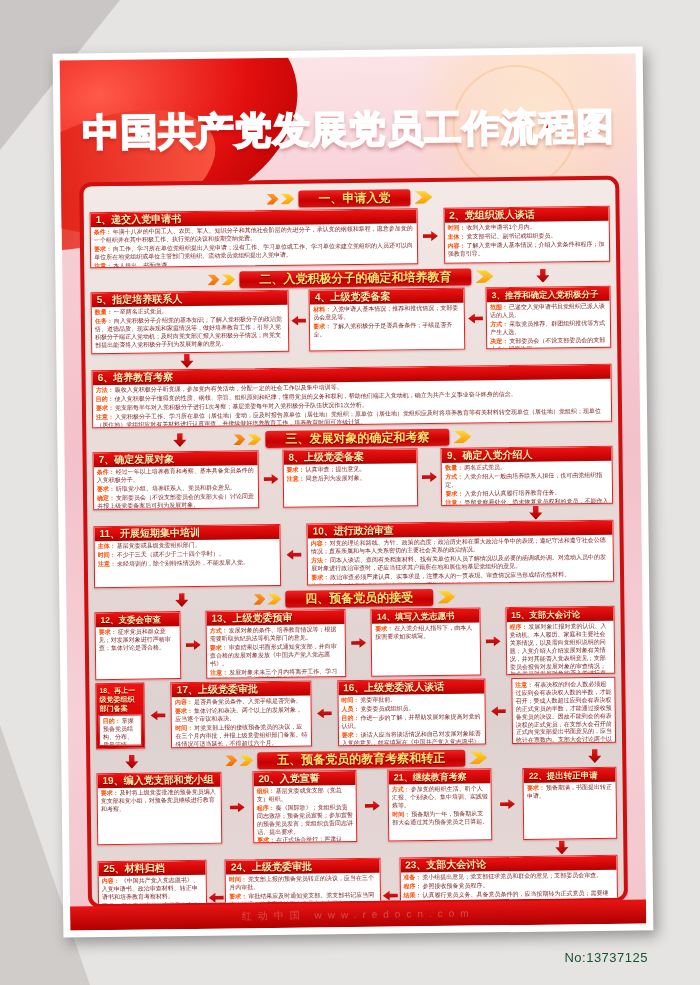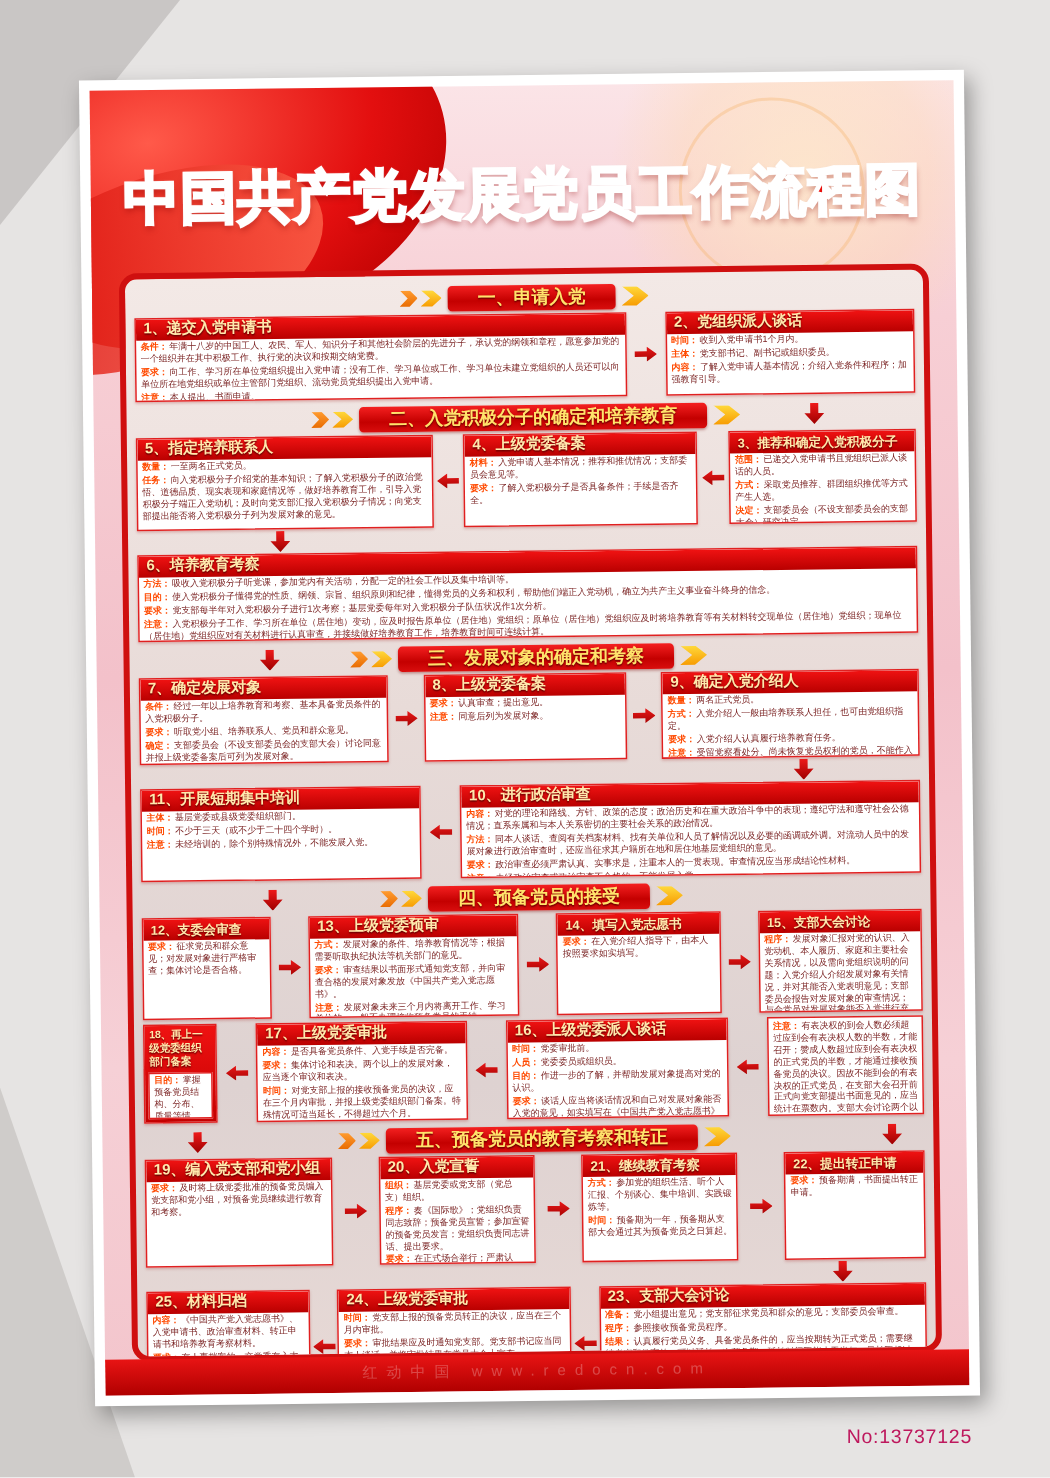--- a/index.html
+++ b/index.html
@@ -61,21 +61,21 @@
   .arr{flex:0 0 15px;height:13px;align-self:center;background:linear-gradient(180deg,#ef1a1a,#9d0000);margin:0 1px;}
   .arr.r{clip-path:polygon(0 36%,55% 36%,55% 12%,100% 50%,55% 88%,55% 64%,0 64%);}
   .arr.l{clip-path:polygon(100% 36%,45% 36%,45% 12%,0 50%,45% 88%,45% 64%,100% 64%);}
   .darr{position:absolute;width:15px;height:14px;background:linear-gradient(180deg,#ef1a1a,#9d0000);
         clip-path:polygon(32% 0,68% 0,68% 48%,94% 48%,50% 100%,6% 48%,32% 48%);top:2px;}
   .arow{position:relative;height:11px;flex:0 0 11px;margin-bottom:2px;}
 
   .bottomband{position:absolute;left:0;right:0;bottom:0;height:24px;
               background:linear-gradient(180deg,#e81414,#b00000);}
   .bottomband span{display:block;text-align:center;color:#ffffff;opacity:.25;font-size:10px;line-height:24px;letter-spacing:6px;}
-  .photoid{position:absolute;right:52px;bottom:20px;color:#be185d;font-size:13px;letter-spacing:.5px;}
+  .photoid{position:absolute;right:52px;bottom:20px;color:#14532d;font-size:13px;letter-spacing:.5px;}
 </style>
 </head>
 <body>
 
 <div class="corner tl"></div>
 <div class="corner bl"></div>
 <div class="wm" style="left:120px;top:300px;">红动中国 www.redocn.com</div>
 <div class="wm" style="left:400px;top:620px;">红动中国 www.redocn.com</div>
 <div class="wm" style="left:90px;top:870px;">红动中国 www.redocn.com</div>
 

